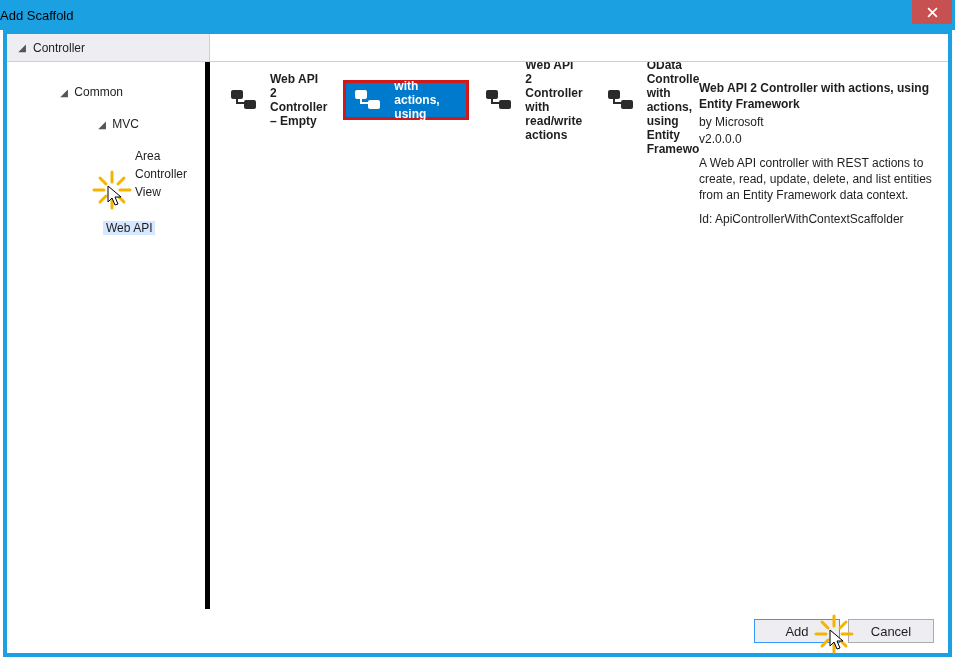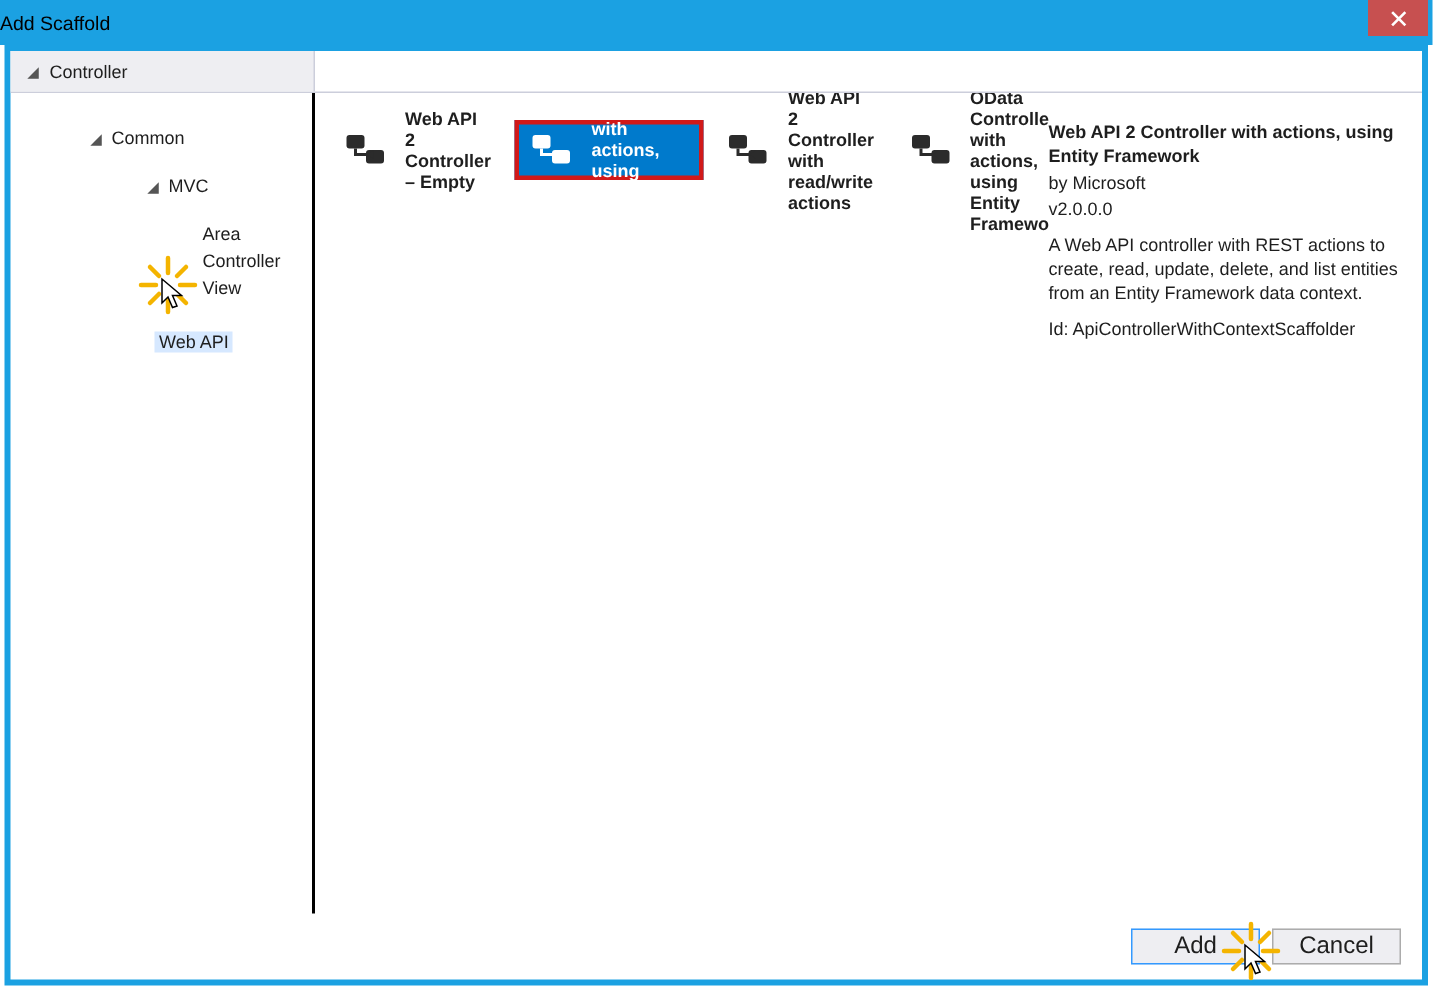--- a/index.html
+++ b/index.html
@@ -18,21 +18,21 @@
 
   
   .tabstrip { height:28px; display:flex; align-items:stretch; border-bottom:1px solid #cccedb; }
   .tab { width:203px; background:#eeeef2; border-right:1px solid #cccedb; display:flex; align-items:center; padding-left:10px; font-size:12px; color:#1e1e1e; cursor:pointer; }
   .tab .exp { margin-right:6px; }
 
   
   .body { flex:1; display:flex; min-height:0; }
 
   
-  .tree-panel { width:203px; border-right:2px solid #000000; padding:9px 17px 0 0; font-size:12px; color:#1e1e1e; }
+  .tree-panel { width:203px; border-right:5px solid #000000; padding:9px 17px 0 0; font-size:12px; color:#1e1e1e; }
   .tree li { list-style:none; padding:2px 0 2px 12px; white-space:nowrap; }
   .tree ul { margin:16px; padding:0 0 0 10px; }
   .exp  { display:inline-block; width:10px; text-align:center; font-size:10px; color:#555; margin-right:2px; }
   .leaf { padding-left:30px;text-align:center; }
   .leaf-hl { background:#d6e8ff; display:inline-block; padding:0 3px; }
 
   
   .right { flex:1; display:flex; min-width:0; }
   .list-col { flex:1; padding:18px 10px 0 12px; display:flex; flex-direction:row; gap:8px; overflow:auto; }
   .info-col { width:249px; padding:18px 12px 0 0; font-size:12px; color:#1e1e1e; line-height:1.35; }
@@ -41,21 +41,21 @@
   .list-item.selected { background:#007acc; color:#fff; }
   .list-item.selected.redframe { border:3px solid #d11919; }
   .list-item .icon { margin-right:12px; flex:none; }
   .ctrl-icon { width:28px; height:22px; }
 
   .info-title { font-weight:bold; margin-bottom:2px; }
   .info-p { margin:8px 0; }
 
   
   .footer { height:44px; display:flex; justify-content:flex-end; align-items:center; gap:8px; padding-right:14px; }
-  .btn { width:86px; height:24px; background:#eeeef2; border:1px solid #acacac; font-size:16px; color:#1e1e1e; cursor:pointer;text-align:center; }
+  .btn { width:86px; height:24px; background:#eeeef2; border:1px solid #acacac; font-size:13px; color:#1e1e1e; cursor:pointer;text-align:center; }
   .btn.def { border-color:#3399ff; }
 
   
   .burst { position:absolute; pointer-events:none; }
   .burst svg { display:block; }
 
 </style>
 </head>
 <body>
 

